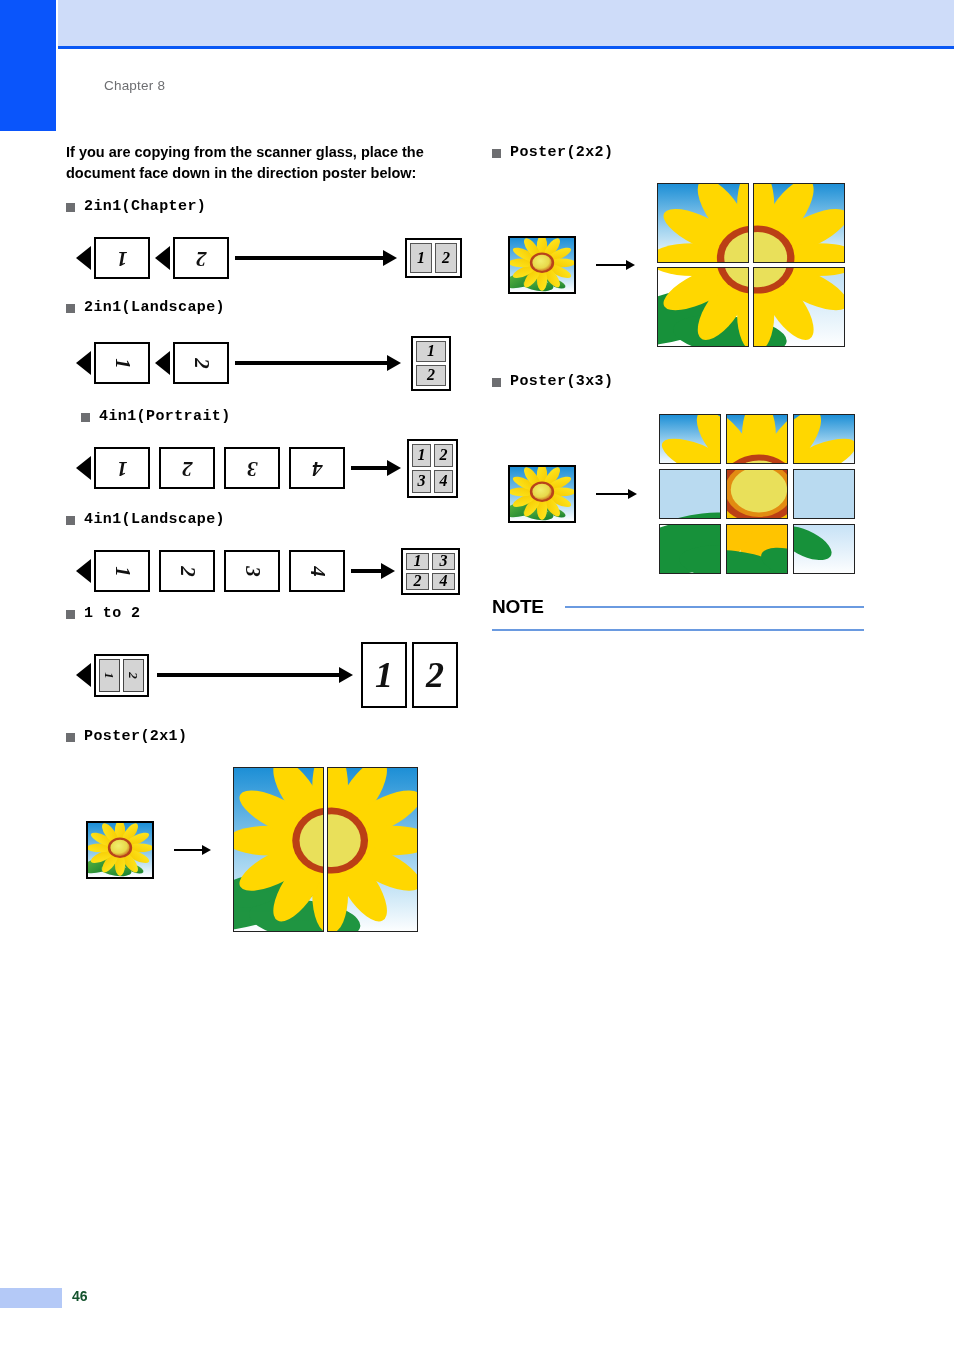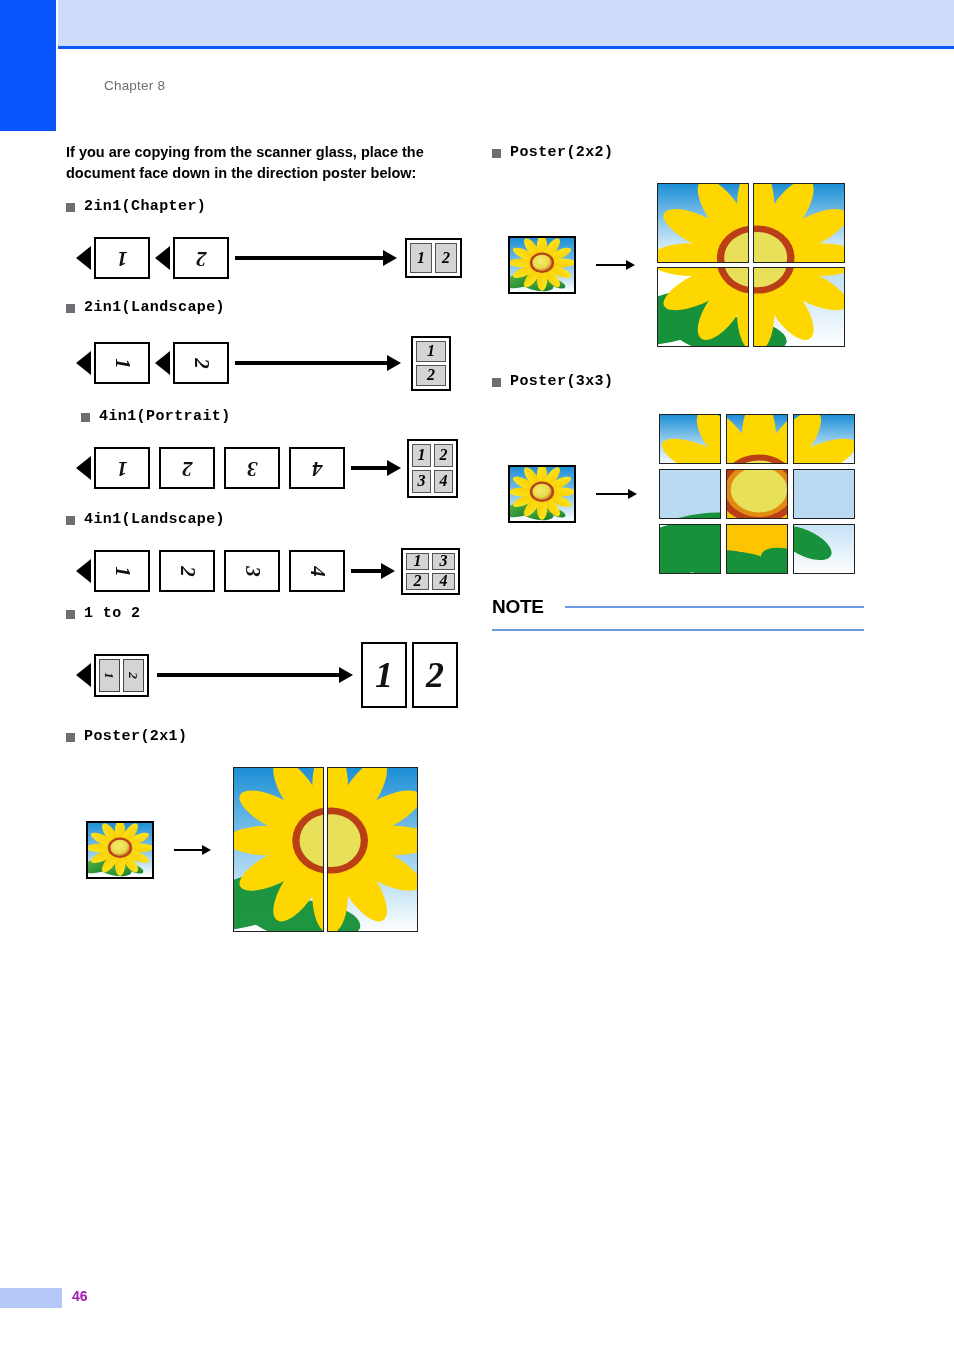--- a/index.html
+++ b/index.html
@@ -45,21 +45,21 @@
     position: absolute;
     left: 0; top: 1288px;
     width: 62px; height: 20px;
     background: #b4c9f7;
   }
   .page-number {
     position: absolute;
     left: 72px; top: 1288px;
     font-size: 14px;
     font-weight: bold;
-    color: #a21caf;
+    color: #14532d;
   }
 
   
   .col-left  { position: absolute; left: 66px;  top: 142px; width: 400px; }
   .col-right { position: absolute; left: 492px; top: 142px; width: 400px; }
 
   .intro {
     font-size: 14.5px;
     font-weight: bold;
     color: #000;

